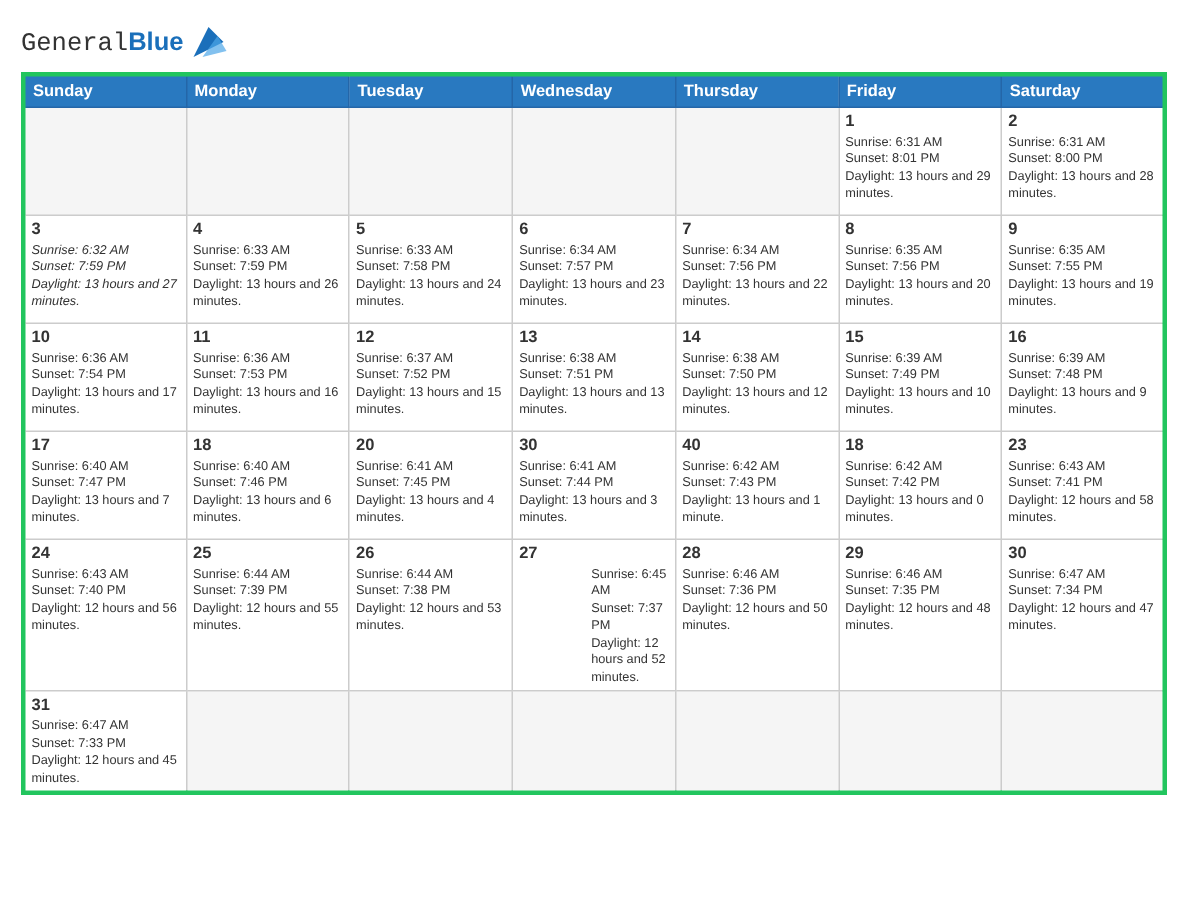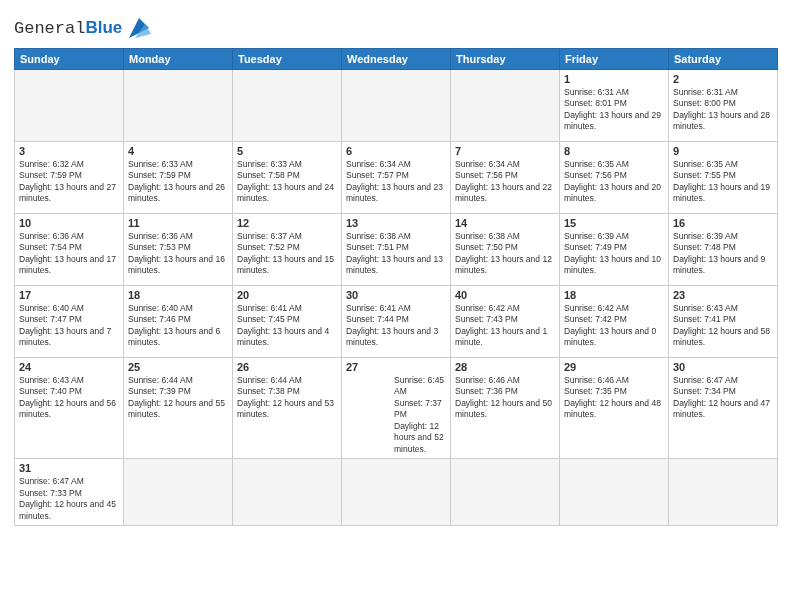--- a/index.html
+++ b/index.html
@@ -41,21 +41,21 @@
       color: #333;
       line-height: 1.1;
     }
     .subtitle {
       font-size: 14px;
       color: #555;
     }
     .calendar {
       width: 100%;
       border-collapse: collapse;
-      border: 1px solid #22c55e;
+      border: 3px solid #22c55e;
     }
     .calendar th {
       background: #2979c0;
       color: #fff;
       font-size: 11px;
       font-weight: bold;
       padding: 4px 5px;
       text-align: left;
       border: 1px solid #2466a8;
     }
@@ -135,21 +135,21 @@
           <td>
             <span class="day-number">2</span>
             <div class="day-info" style="white-space: pre-line;">Sunrise: 6:31 AM
 Sunset: 8:00 PM
 Daylight: 13 hours and 28 minutes.</div>
           </td>
         </tr>
         <tr>
           <td>
             <span class="day-number">3</span>
-            <div class="day-info" style="white-space: pre-line;">Sunrise: 6:32 AM
+            <div class="day-info" style="white-space: pre-line; font-style: italic;">Sunrise: 6:32 AM
 Sunset: 7:59 PM
 Daylight: 13 hours and 27 minutes.</div>
           </td>
           <td>
             <span class="day-number">4</span>
             <div class="day-info" style="white-space: pre-line;">Sunrise: 6:33 AM
 Sunset: 7:59 PM
 Daylight: 13 hours and 26 minutes.</div>
           </td>
           <td>

